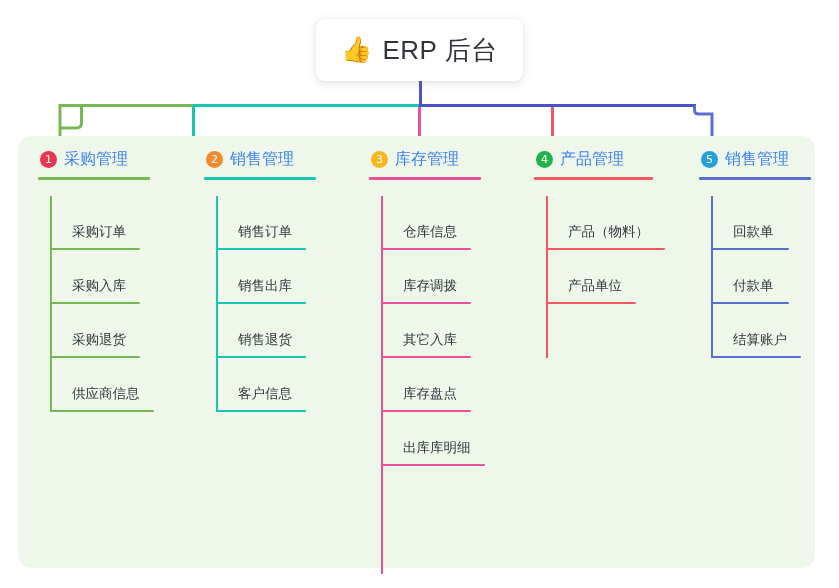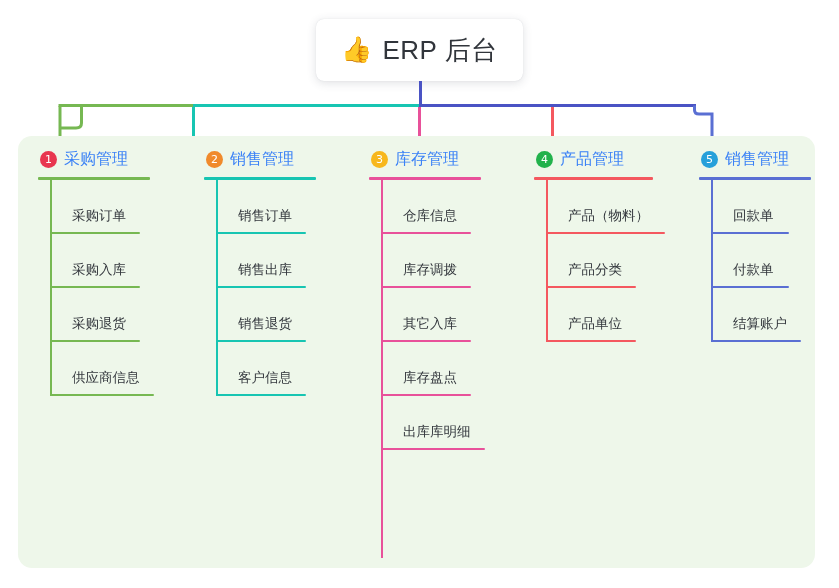--- a/index.html
+++ b/index.html
@@ -74,21 +74,21 @@
     font-size:16px;
     color:#3b82f6;
     white-space:nowrap;
   }
   .head-rule{
     height:3px;
     margin-top:5px;
     border-radius:1px;
   }
 
-  .items{position:relative;margin-top:0;}
+  .items{position:relative;margin-top:16px;}
   .spine{
     position:absolute;
     left:12px;top:0;
     width:2px;
   }
   .item{
     position:relative;
     height:54px;
     margin-left:12px;
     box-sizing:border-box;
@@ -228,24 +228,20 @@
           <span class="head-label">产品管理</span>
         </div>
         <div class="head-rule" style="background: rgb(244, 88, 95); width: 119px;"></div>
         <div class="items">
           <div class="spine" style="background: rgb(244, 88, 95); height: 162px;"></div>
           <div class="item">
             <span class="item-label">产品（物料）</span>
             <div class="item-rule" style="background: rgb(244, 88, 95); width: 119px;"></div>
           </div>
           <div class="item">
-            <span class="item-label">产品分类</span>
-            <div class="item-rule" style="background: rgb(244, 88, 95); width: 90px;"></div>
-          </div>
-          <div class="item">
             <span class="item-label">产品单位</span>
             <div class="item-rule" style="background: rgb(244, 88, 95); width: 90px;"></div>
           </div>
         </div>
       </div>
       <div class="col" style="left: 699px; width: 120px;">
         <div class="col-head">
           <span class="badge" style="background: rgb(38, 160, 218);">5</span>
           <span class="head-label">销售管理</span>
         </div>

